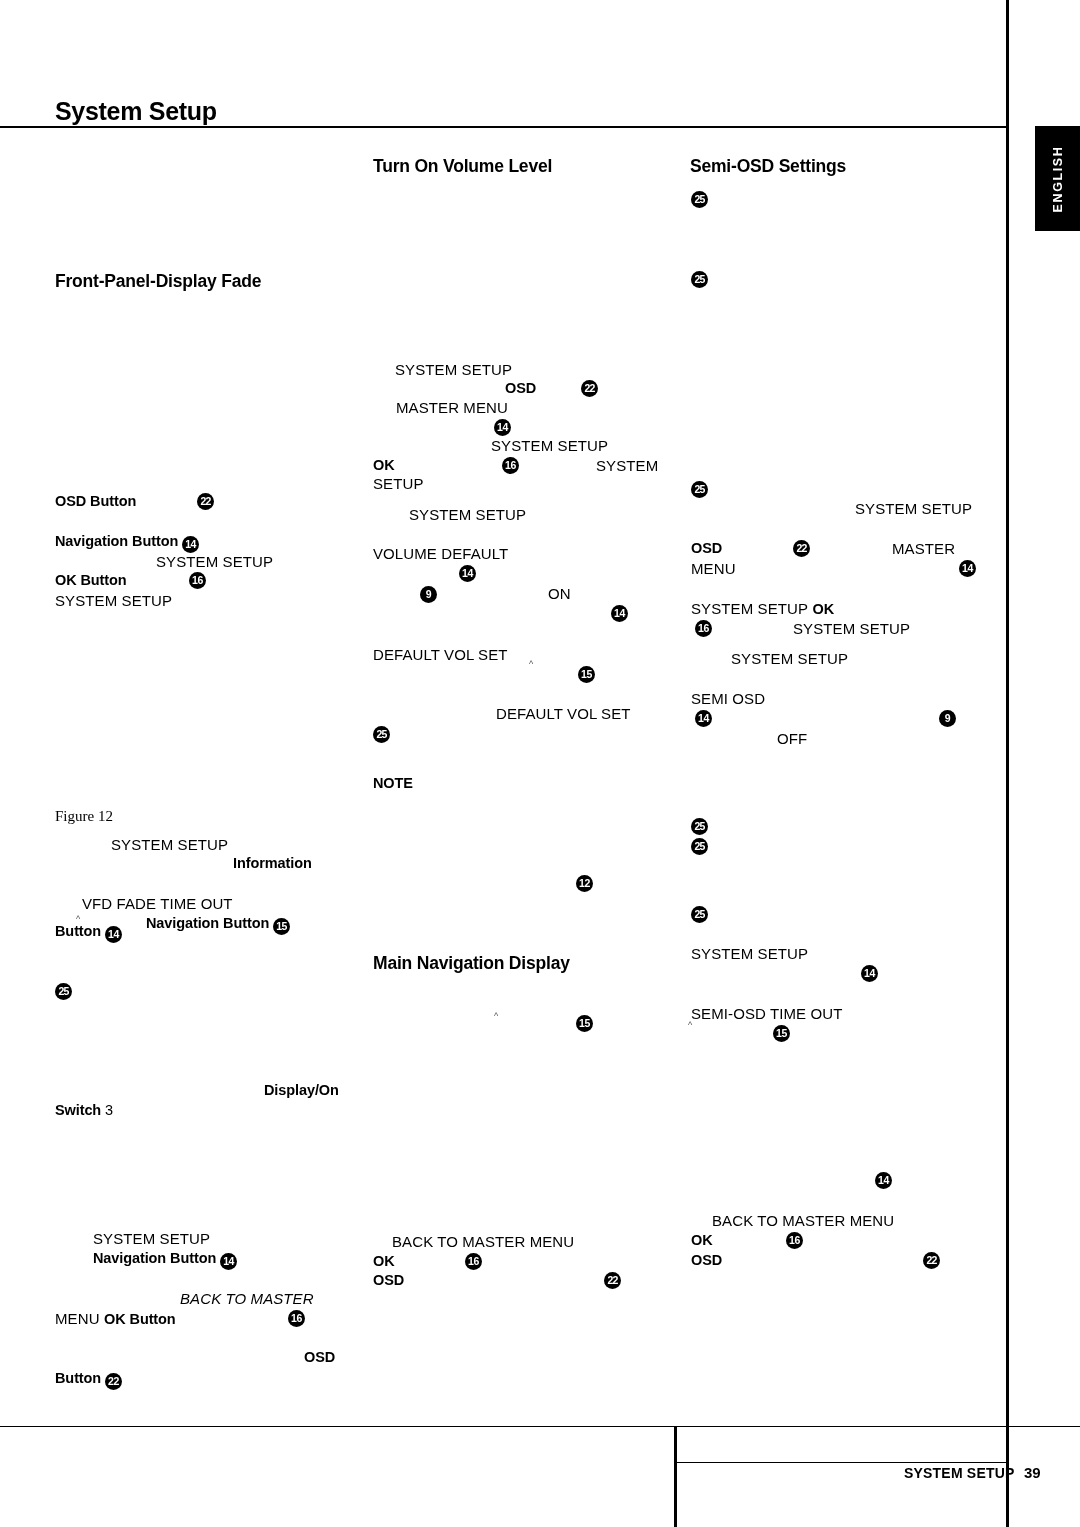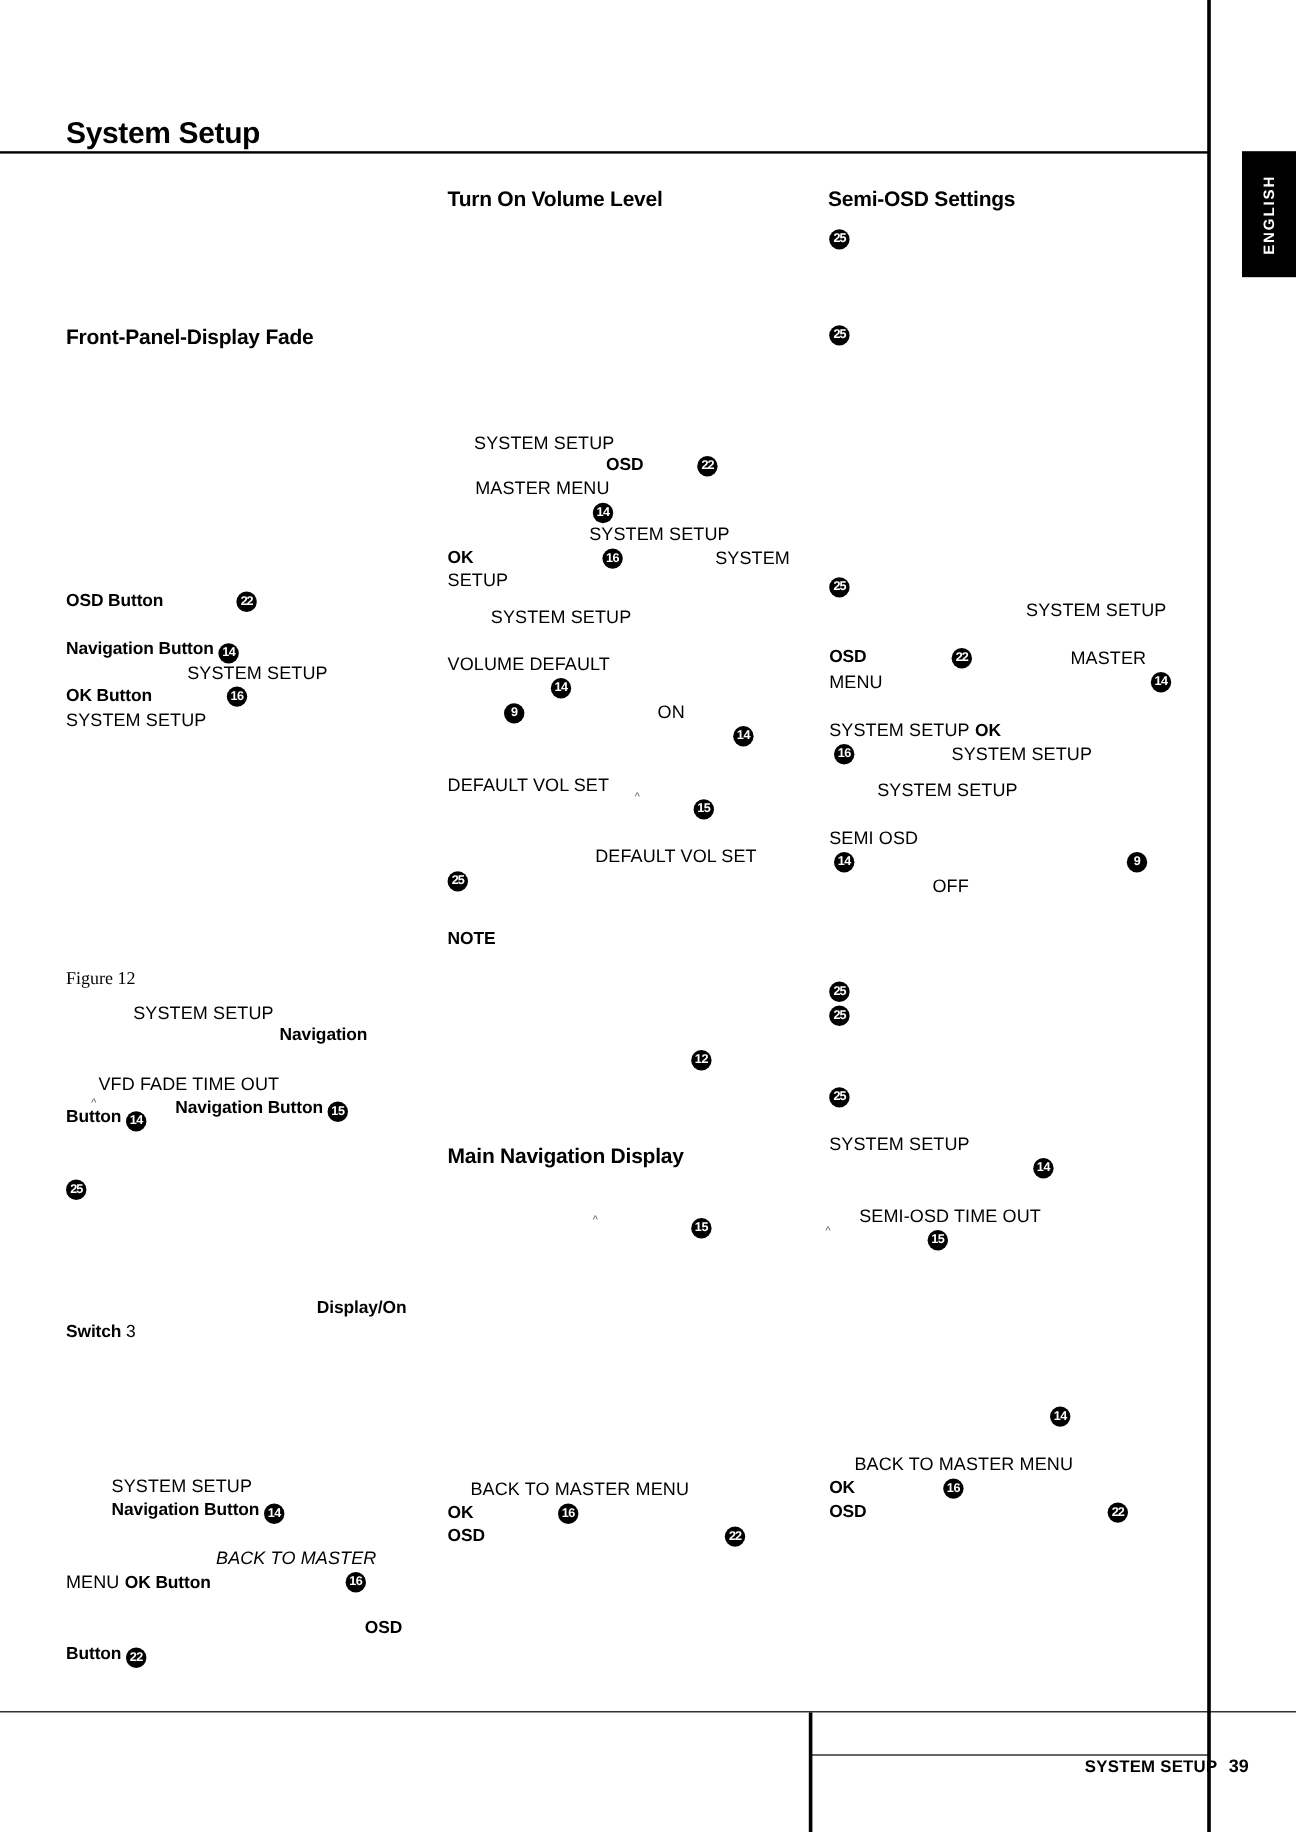--- a/index.html
+++ b/index.html
@@ -261,21 +261,21 @@
   </div>
   <div class="t caps" style="left:156px; top:554px;">SYSTEM SETUP</div>
 
   <div class="t bold" style="left:55px; top:573px;">OK Button</div>
   <div class="cnum" style="left:189px; top:572px;">16</div>
   <div class="t caps" style="left:55px; top:593px;">SYSTEM SETUP</div>
 
   <div class="t fig" style="left:55px; top:809px;">Figure 12</div>
 
   <div class="t caps" style="left:111px; top:837px;">SYSTEM SETUP</div>
-  <div class="t bold" style="left:233px; top:856px;">Navigation</div>
+  <div class="t bold" style="left:233px; top:856px;">Information</div>
   <div class="t bold" style="left:55px; top:876px;margin-top:48px;">
     <span>Button</span>
     <span class="cnum-inline">14</span>
   </div>
   <div class="t caps" style="left:82px; top:896px;">VFD FADE TIME OUT</div>
   <div class="t tick" style="left:76px; top:915px;">^</div>
   <div class="t bold" style="left:110px; top:916px;margin-left:36px;">
     <span>Navigation Button</span>
     <span class="cnum-inline">15</span>
   </div>
@@ -330,21 +330,21 @@
   <div class="cnum" style="left:939px; top:710px;">9</div>
   <div class="t caps" style="left:777px; top:731px;">OFF</div>
 
   <div class="cnum wide" style="left:691px; top:818px;">25</div>
   <div class="cnum wide" style="left:691px; top:838px;">25</div>
   <div class="cnum wide" style="left:691px; top:906px;">25</div>
 
   <div class="t caps" style="left:691px; top:946px;">SYSTEM SETUP</div>
   <div class="cnum" style="left:861px; top:965px;">14</div>
 
-  <div class="t caps" style="left:691px; top:1006px;margin-left:25px;">SEMI-OSD TIME OUT</div>
+  <div class="t caps" style="left:691px; top:1006px;">SEMI-OSD TIME OUT</div>
   <div class="t tick" style="left:688px; top:1021px;">^</div>
   <div class="cnum" style="left:773px; top:1025px;">15</div>
 
   <div class="cnum" style="left:875px; top:1172px;">14</div>
 
   <div class="t caps" style="left:712px; top:1213px;">BACK TO MASTER MENU</div>
   <div class="t bold" style="left:691px; top:1233px;">OK</div>
   <div class="cnum" style="left:786px; top:1232px;">16</div>
   <div class="t bold" style="left:691px; top:1253px;">OSD</div>
   <div class="cnum wide" style="left:923px; top:1252px;">22</div>

